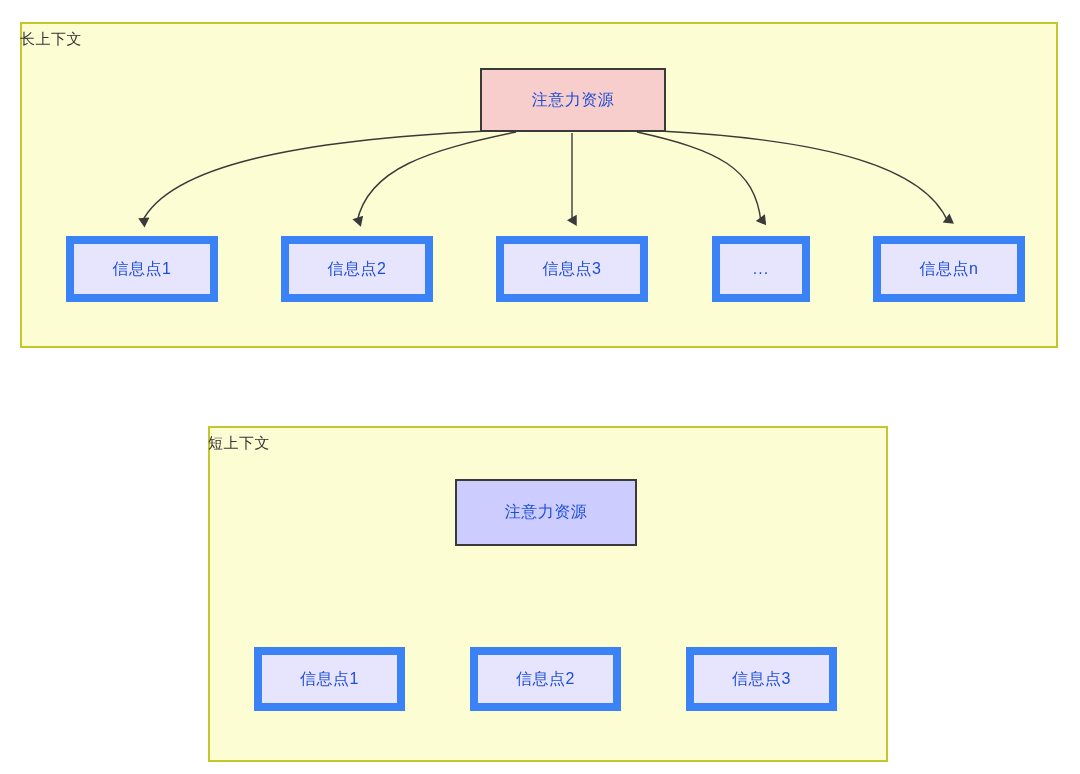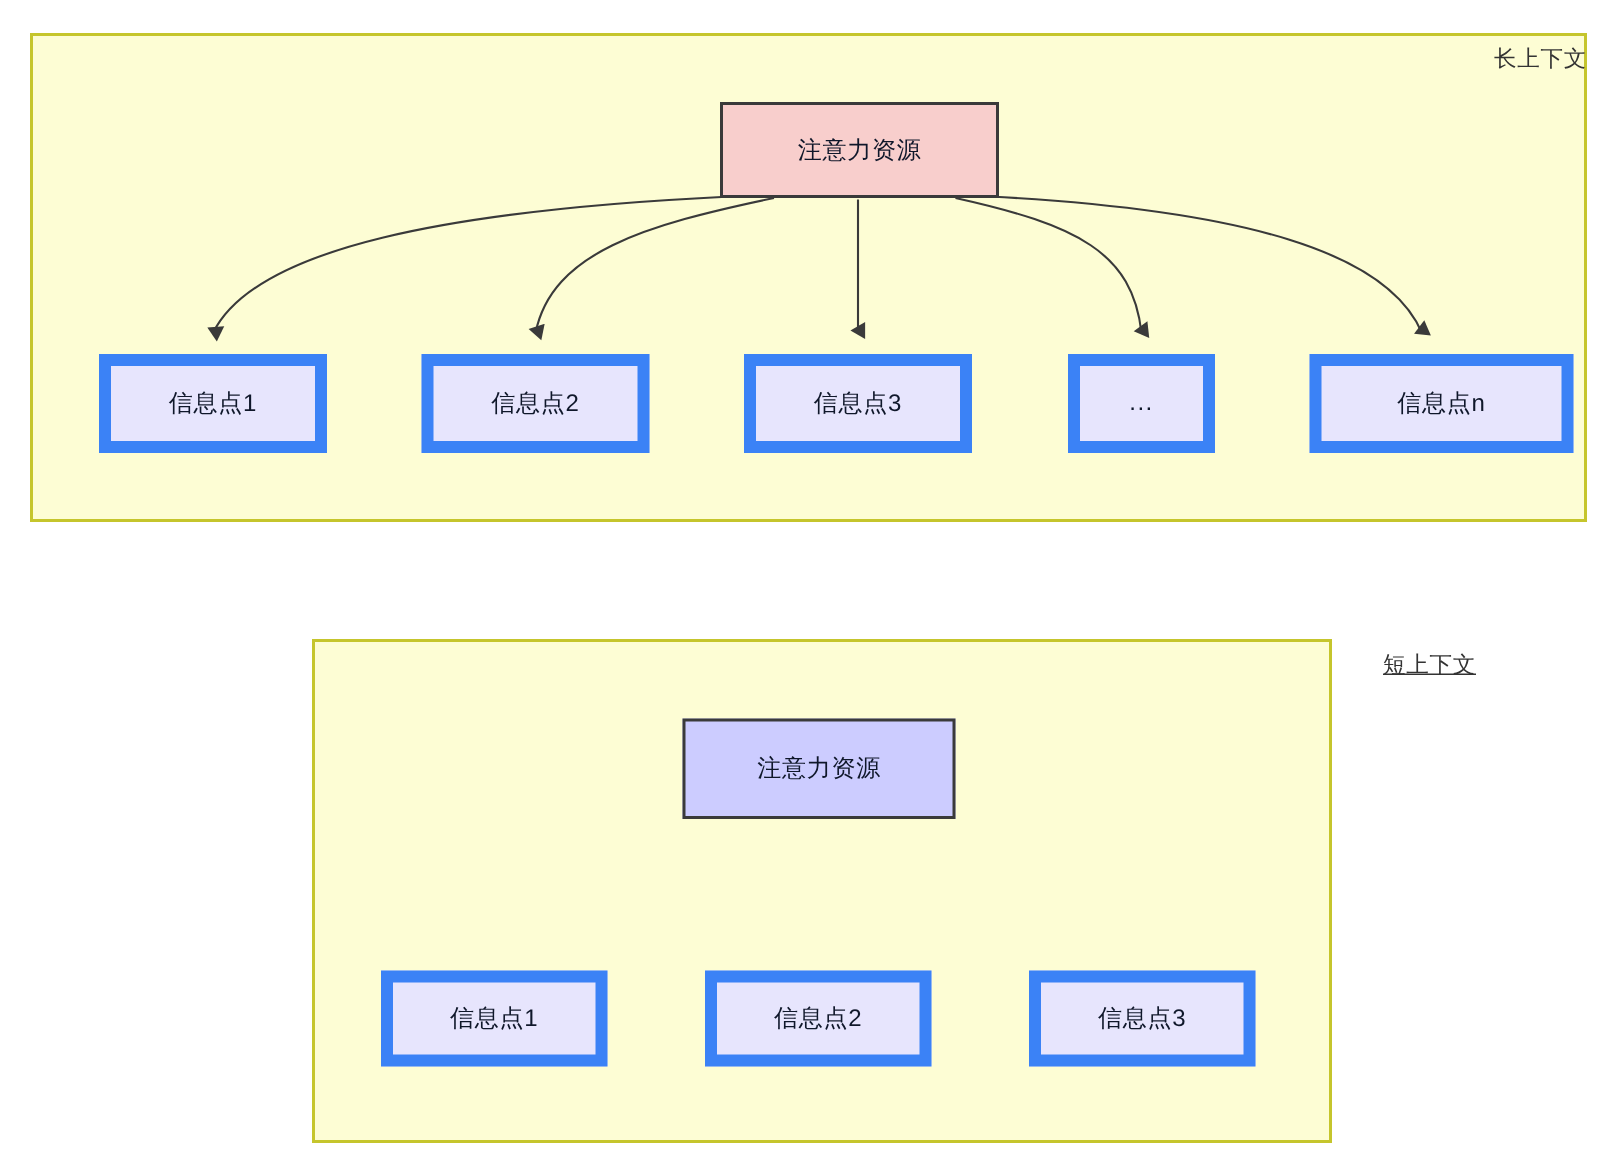--- a/index.html
+++ b/index.html
@@ -24,34 +24,34 @@
   .group-frame {
     position: absolute;
     background: #fdfdd4;
     border: 2px solid #c5c52c;
     box-sizing: border-box;
   }
   .group-title {
     position: absolute;
     left: 0;
     right: 0;
-    text-align: right;
+    text-align: left;
     font-size: 15px;
     color: #333333;
     letter-spacing: 0.5px;
     white-space: nowrap;
   }
   .node {
     position: absolute;
     box-sizing: border-box;
     display: flex;
     align-items: center;
     justify-content: center;
     font-size: 16px;
-    color: #0f172a;
+    color: #1d4ed8;
     letter-spacing: 0.5px;
   }
   .node-root-pink {
     background: #f8cecc;
     border: 2px solid #3a3a3a;
   }
   .node-root-blue {
     background: #ccccff;
     border: 2px solid #3a3a3a;
   }
@@ -104,25 +104,25 @@
     <path d="M 546,548 L 546,637" fill="none" stroke="#3a3a3a" stroke-width="1.4" marker-end="url(#arrowhead-short)"></path>
     <path d="M 637,546 C 712,565 762,580 762,637" fill="none" stroke="#3a3a3a" stroke-width="1.4" marker-end="url(#arrowhead-short)"></path>
   </svg>
 
   <div class="node node-root-pink" style="left:480px; top:68px; width:186px; height:64px;">注意力资源</div>
 
   <div class="node node-leaf" style="left:66px; top:236px; width:152px; height:66px;">信息点1</div>
   <div class="node node-leaf" style="left:281px; top:236px; width:152px; height:66px;">信息点2</div>
   <div class="node node-leaf" style="left:496px; top:236px; width:152px; height:66px;">信息点3</div>
   <div class="node node-leaf node-leaf-dots" style="left:712px; top:236px; width:98px; height:66px;">...</div>
-  <div class="node node-leaf" style="left:873px; top:236px; width:176px; height:66px;">信息点n</div>
+  <div class="node node-leaf" style="left:873px; top:236px; width:152px; height:66px;">信息点n</div>
 
   <div class="group-frame" style="left:208px; top:426px; width:680px; height:336px;">
   </div>
-  <div class="group-title" style="top:434px; left:208px; width:776px;text-decoration:underline;">短上下文</div>
+  <div class="group-title" style="top:434px; left:208px; width:776px;">短上下文</div>
 
   <div class="node node-root-blue" style="left:455px; top:479px; width:182px; height:67px;">注意力资源</div>
 
   <div class="node node-leaf" style="left:254px; top:647px; width:151px; height:64px;">信息点1</div>
   <div class="node node-leaf" style="left:470px; top:647px; width:151px; height:64px;">信息点2</div>
   <div class="node node-leaf" style="left:686px; top:647px; width:151px; height:64px;">信息点3</div>
 
 </div>
 
 </body></html>

